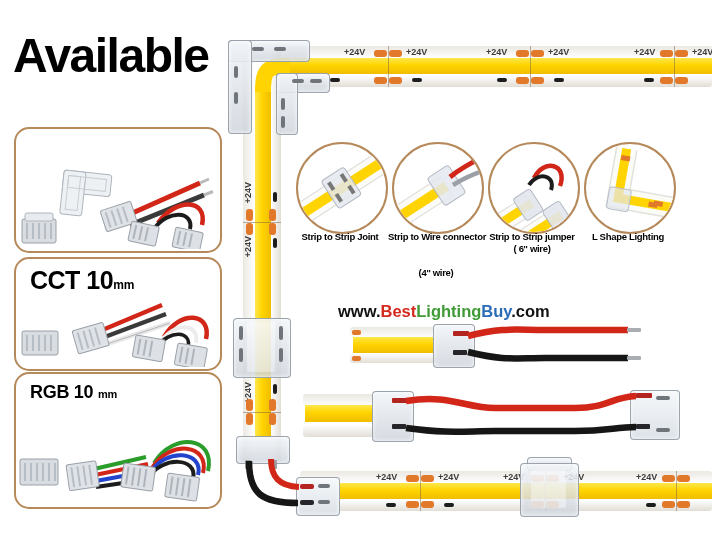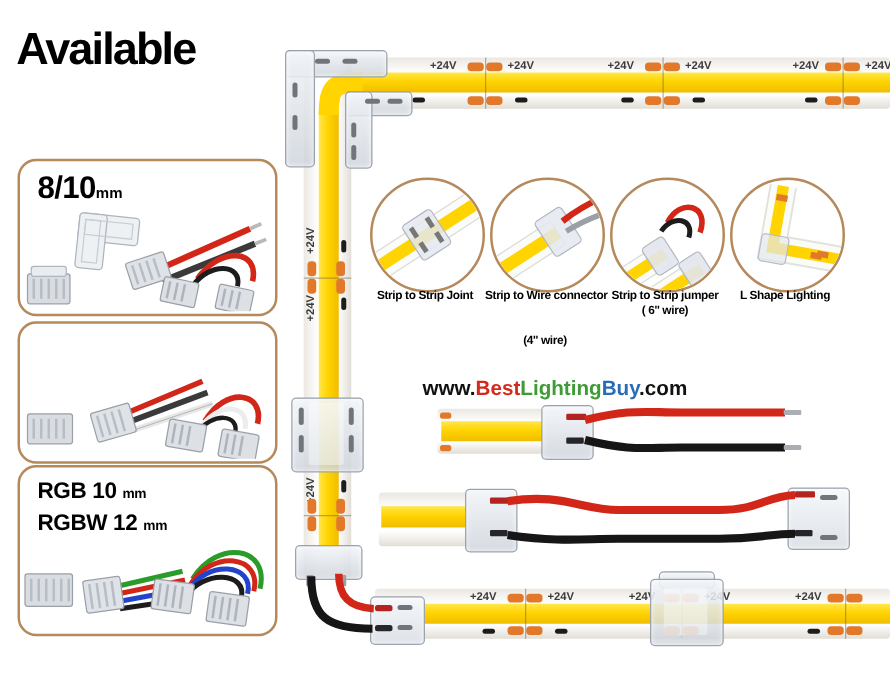--- a/index.html
+++ b/index.html
@@ -1,19 +1,19 @@
 <!DOCTYPE html>
 <html><head>
 <meta charset="utf-8">
 <style>
   html,body{margin:0;padding:0;background:#fff;}
   .stage{position:relative;width:712px;height:550px;background:#fff;overflow:hidden;
          font-family:"Liberation Sans",sans-serif;}
   
-  .page-title{position:absolute;left:13px;top:22px;font-size:36px;font-weight:bold;
+  .page-title{position:absolute;left:13px;top:33px;font-size:48px;font-weight:bold;
               color:#000;line-height:0.95;letter-spacing:-1.5px;}
   
   .model-box{position:absolute;left:14px;width:204px;border:2px solid #b5895a;
              border-radius:15px;background:#fff;}
   .box-label{position:absolute;left:14px;top:7px;font-weight:bold;color:#000;}
   .box-label .big{font-size:25px;letter-spacing:-0.5px;}
   .box-label .unit{font-size:12px;font-weight:bold;}
   .box-label2{position:absolute;left:14px;font-weight:bold;color:#000;font-size:18px;letter-spacing:-0.3px;}
   .box-label2 .unit{font-size:11px;}
   .box-art{position:absolute;left:0;bottom:2px;}
@@ -57,23 +57,20 @@
 </head>
 <body>
 
 <div class="stage">
 
   <div class="page-title">
     <div>Available</div>
   </div>
 
   <div class="model-box" style="top:127px;height:122px;">
-    <div class="box-label">
-      <span class="big">8/10</span><span class="unit">mm</span>
-    </div>
     <svg class="box-art" width="200" height="82" viewBox="0 0 200 82">
 
       <g>
         <rect x="6" y="52" width="34" height="24" rx="2" fill="#d9dde2" stroke="#9aa0a8"></rect>
         <rect x="9" y="46" width="28" height="8" rx="2" fill="#e8ebef" stroke="#b0b6bd"></rect>
         <rect x="10" y="56" width="2" height="16" fill="#b7bdc4"></rect>
           <rect x="16" y="56" width="2" height="16" fill="#b7bdc4"></rect>
         <rect x="22" y="56" width="2" height="16" fill="#b7bdc4"></rect>
           <rect x="28" y="56" width="2" height="16" fill="#b7bdc4"></rect>
         <rect x="34" y="56" width="2" height="16" fill="#b7bdc4"></rect>
@@ -113,20 +110,23 @@
           <rect x="0" y="0" width="28" height="20" rx="2" fill="#dde1e6" stroke="#9aa0a8"></rect>
           <rect x="4" y="3" width="2" height="14" fill="#aeb4bb"></rect>
             <rect x="10" y="3" width="2" height="14" fill="#aeb4bb"></rect>
           <rect x="16" y="3" width="2" height="14" fill="#aeb4bb"></rect>
         </g>
       </g>
     </svg>
   </div>
 
   <div class="model-box" style="top:257px;height:110px;">
+    <div class="box-label">
+      <span class="big">CCT 10</span><span class="unit">mm</span>
+    </div>
     <svg class="box-art" width="200" height="70" viewBox="0 0 200 70">
       <g>
         <rect x="6" y="34" width="36" height="24" rx="2" fill="#d9dde2" stroke="#9aa0a8"></rect>
         <rect x="10" y="38" width="2" height="16" fill="#b7bdc4"></rect>
           <rect x="16" y="38" width="2" height="16" fill="#b7bdc4"></rect>
         <rect x="22" y="38" width="2" height="16" fill="#b7bdc4"></rect>
           <rect x="28" y="38" width="2" height="16" fill="#b7bdc4"></rect>
         <rect x="34" y="38" width="2" height="16" fill="#b7bdc4"></rect>
       </g>
       <g>
@@ -159,23 +159,20 @@
           <rect x="16" y="3" width="2" height="16" fill="#aeb4bb"></rect>
         </g>
       </g>
     </svg>
   </div>
 
   <div class="model-box" style="top:372px;height:133px;">
     <div class="box-label2" style="top:8px;">
       <span>RGB 10</span> <span class="unit">mm</span>
     </div>
-    <div class="box-label2" style="top:34px;">
-      <span>RGBW 12</span> <span class="unit">mm</span>
-    </div>
     <svg class="box-art" width="200" height="70" viewBox="0 0 200 70">
       <g>
         <rect x="4" y="24" width="38" height="26" rx="2" fill="#d9dde2" stroke="#9aa0a8"></rect>
         <rect x="8" y="28" width="2" height="18" fill="#b7bdc4"></rect>
           <rect x="14" y="28" width="2" height="18" fill="#b7bdc4"></rect>
         <rect x="20" y="28" width="2" height="18" fill="#b7bdc4"></rect>
           <rect x="26" y="28" width="2" height="18" fill="#b7bdc4"></rect>
         <rect x="32" y="28" width="2" height="18" fill="#b7bdc4"></rect>
           <rect x="38" y="28" width="2" height="18" fill="#b7bdc4"></rect>
       </g>

